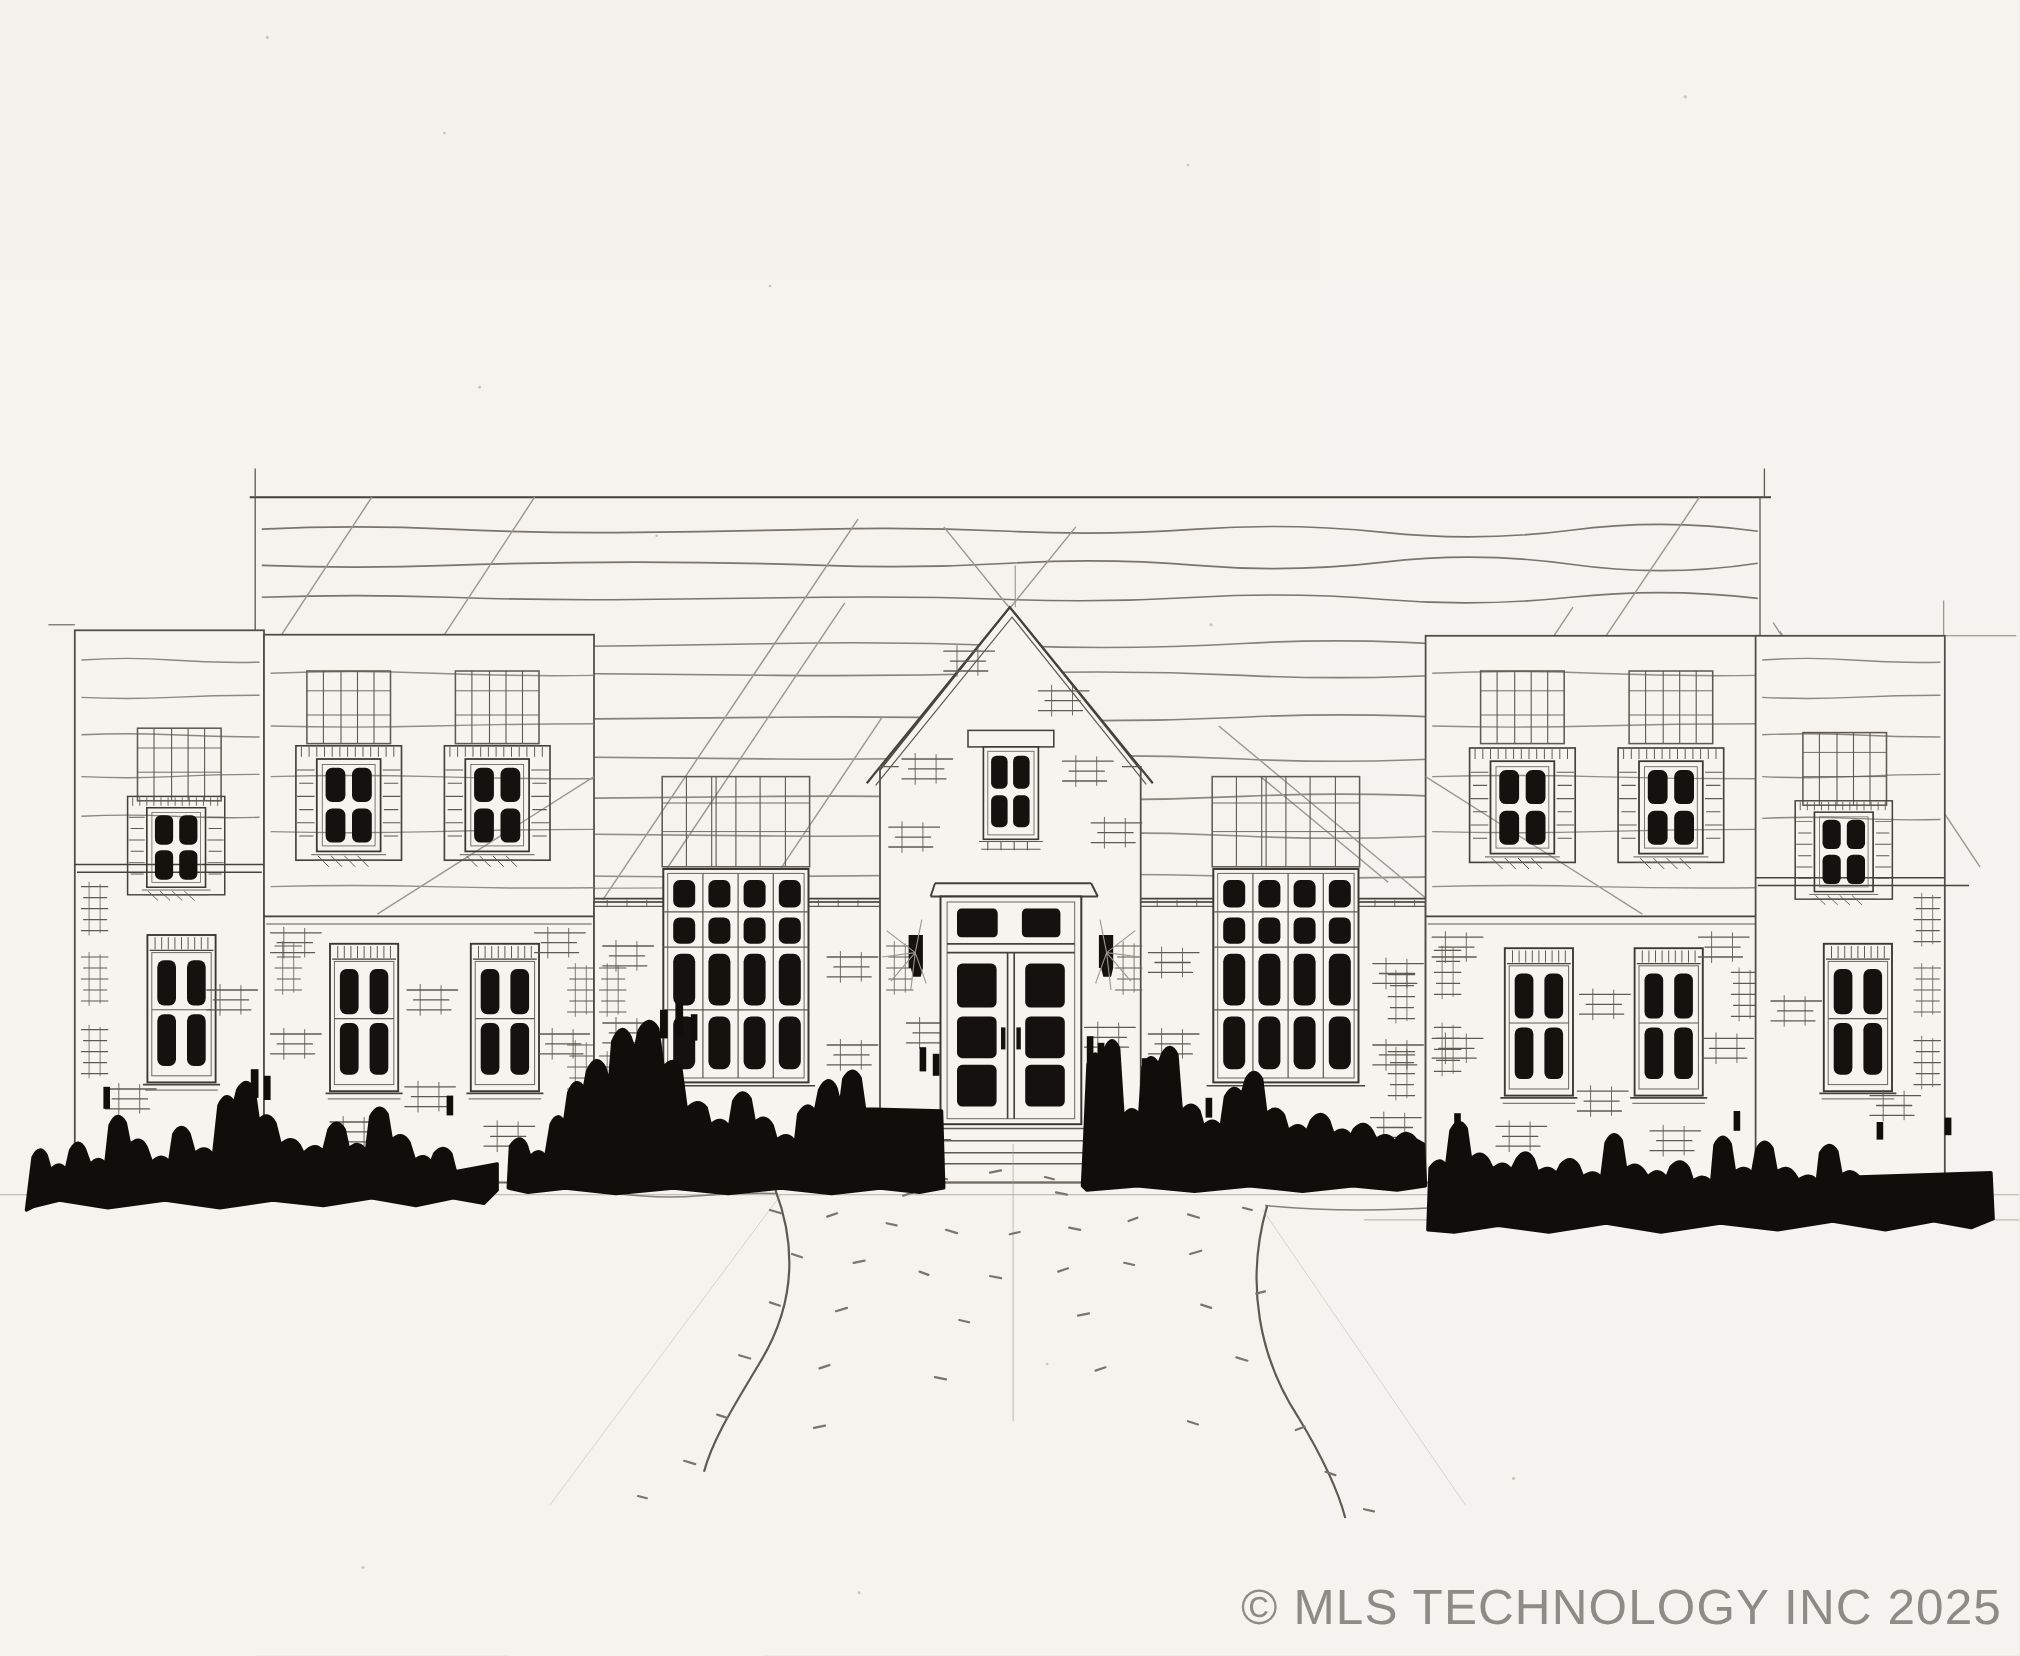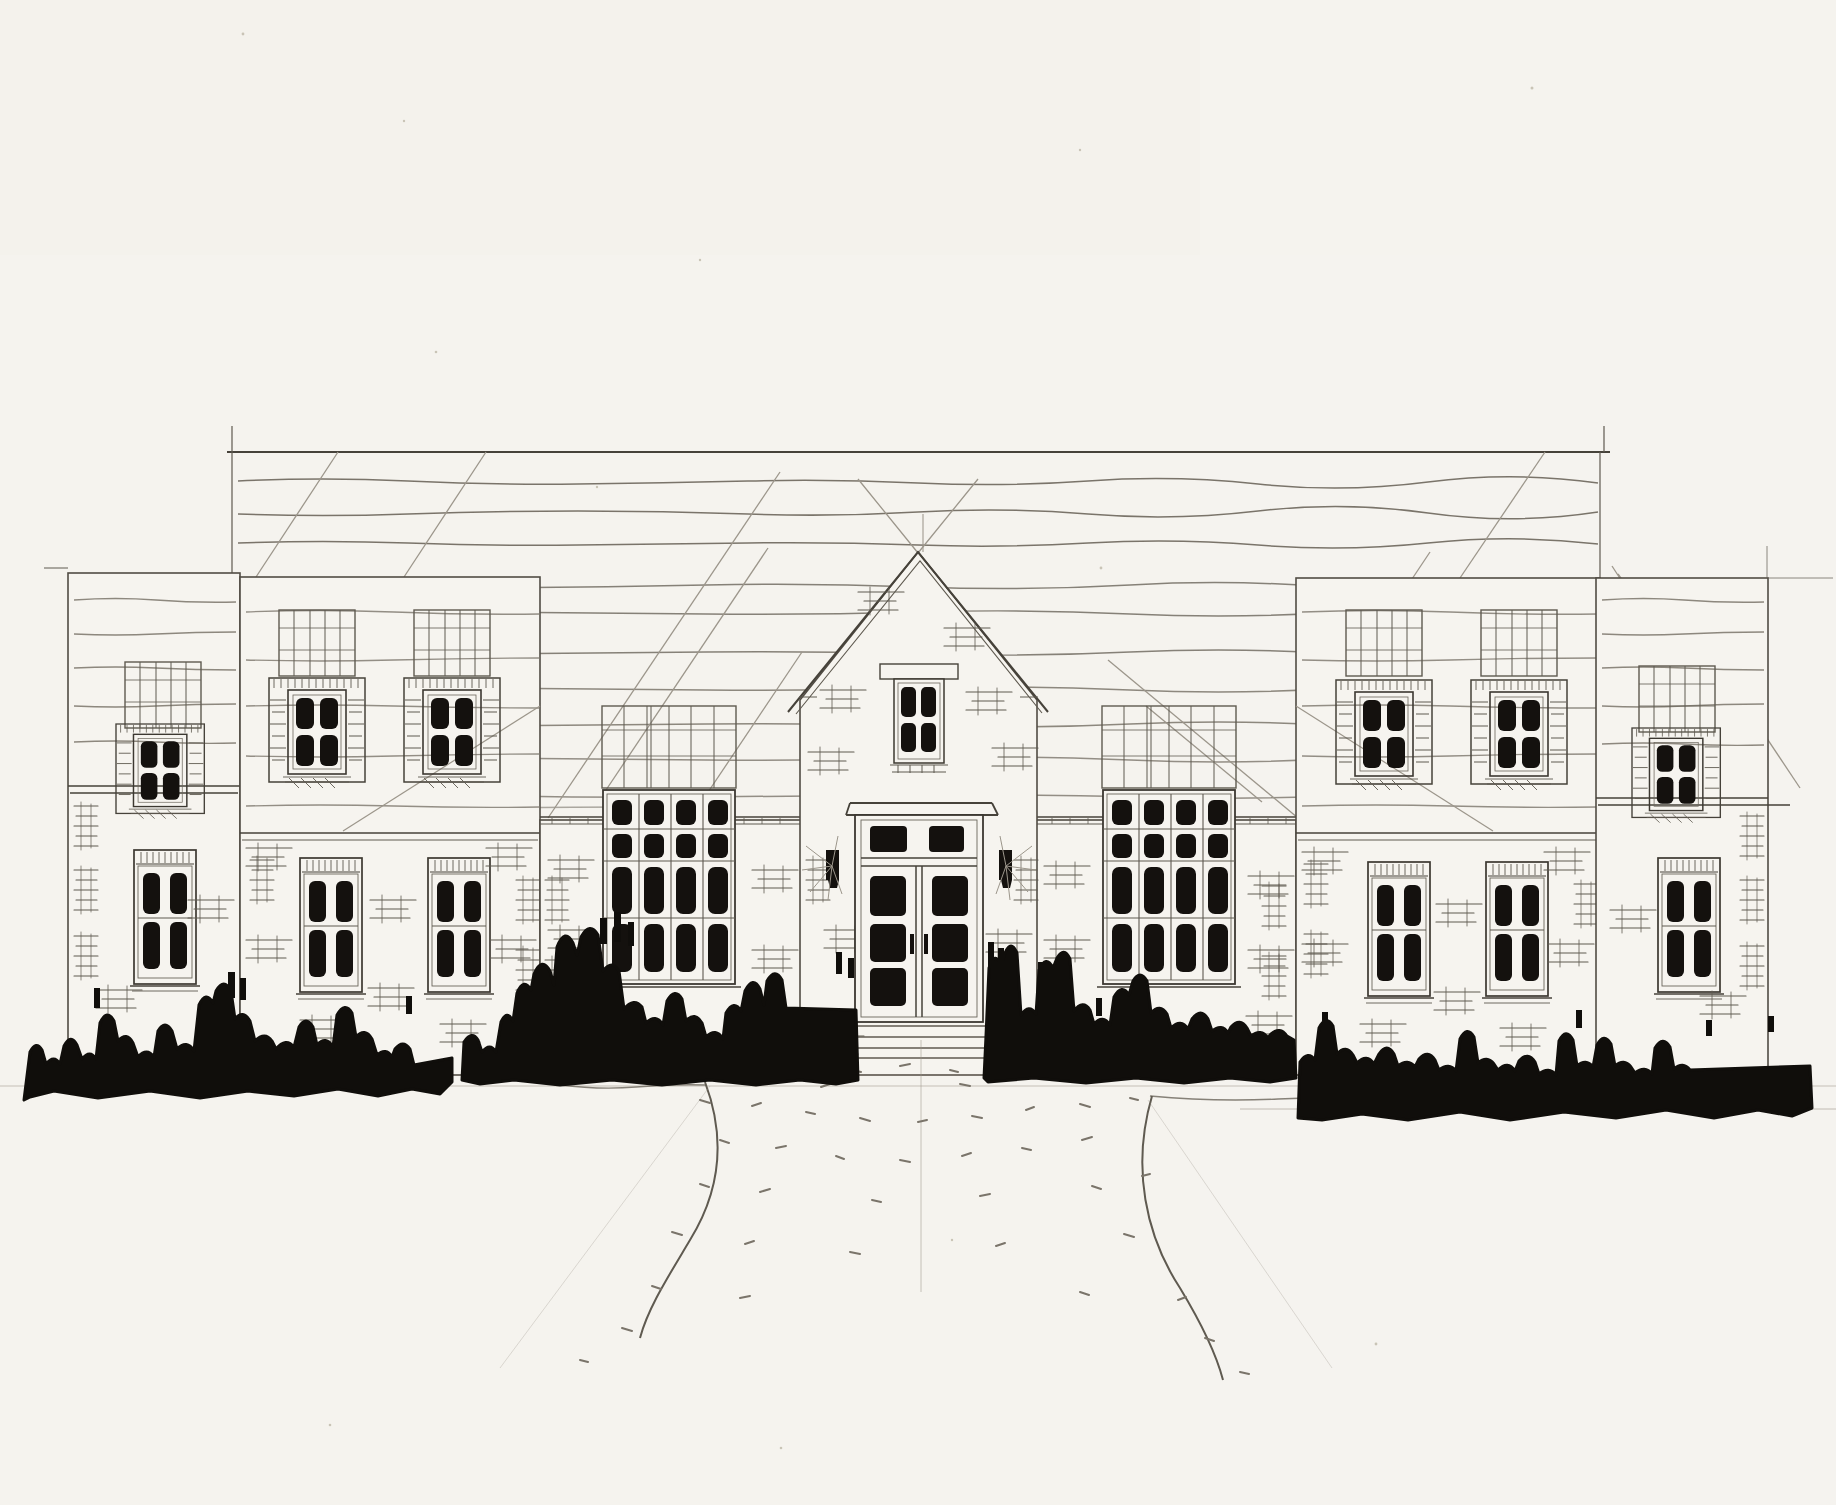--- a/index.html
+++ b/index.html
@@ -416,13 +416,14 @@
       <rect x="1038" y="962" width="6" height="22"></rect>
           <rect x="1096" y="998" width="6" height="18"></rect>
       <rect x="1322" y="1012" width="6" height="18"></rect>
           <rect x="1576" y="1010" width="6" height="18"></rect>
       <rect x="1706" y="1020" width="6" height="16"></rect>
           <rect x="1768" y="1016" width="6" height="16"></rect>
     </g>
   </g>
 </svg>
 
+<div class="watermark">© MLS TECHNOLOGY INC 2025</div>
 </div>
 
 </body></html>

